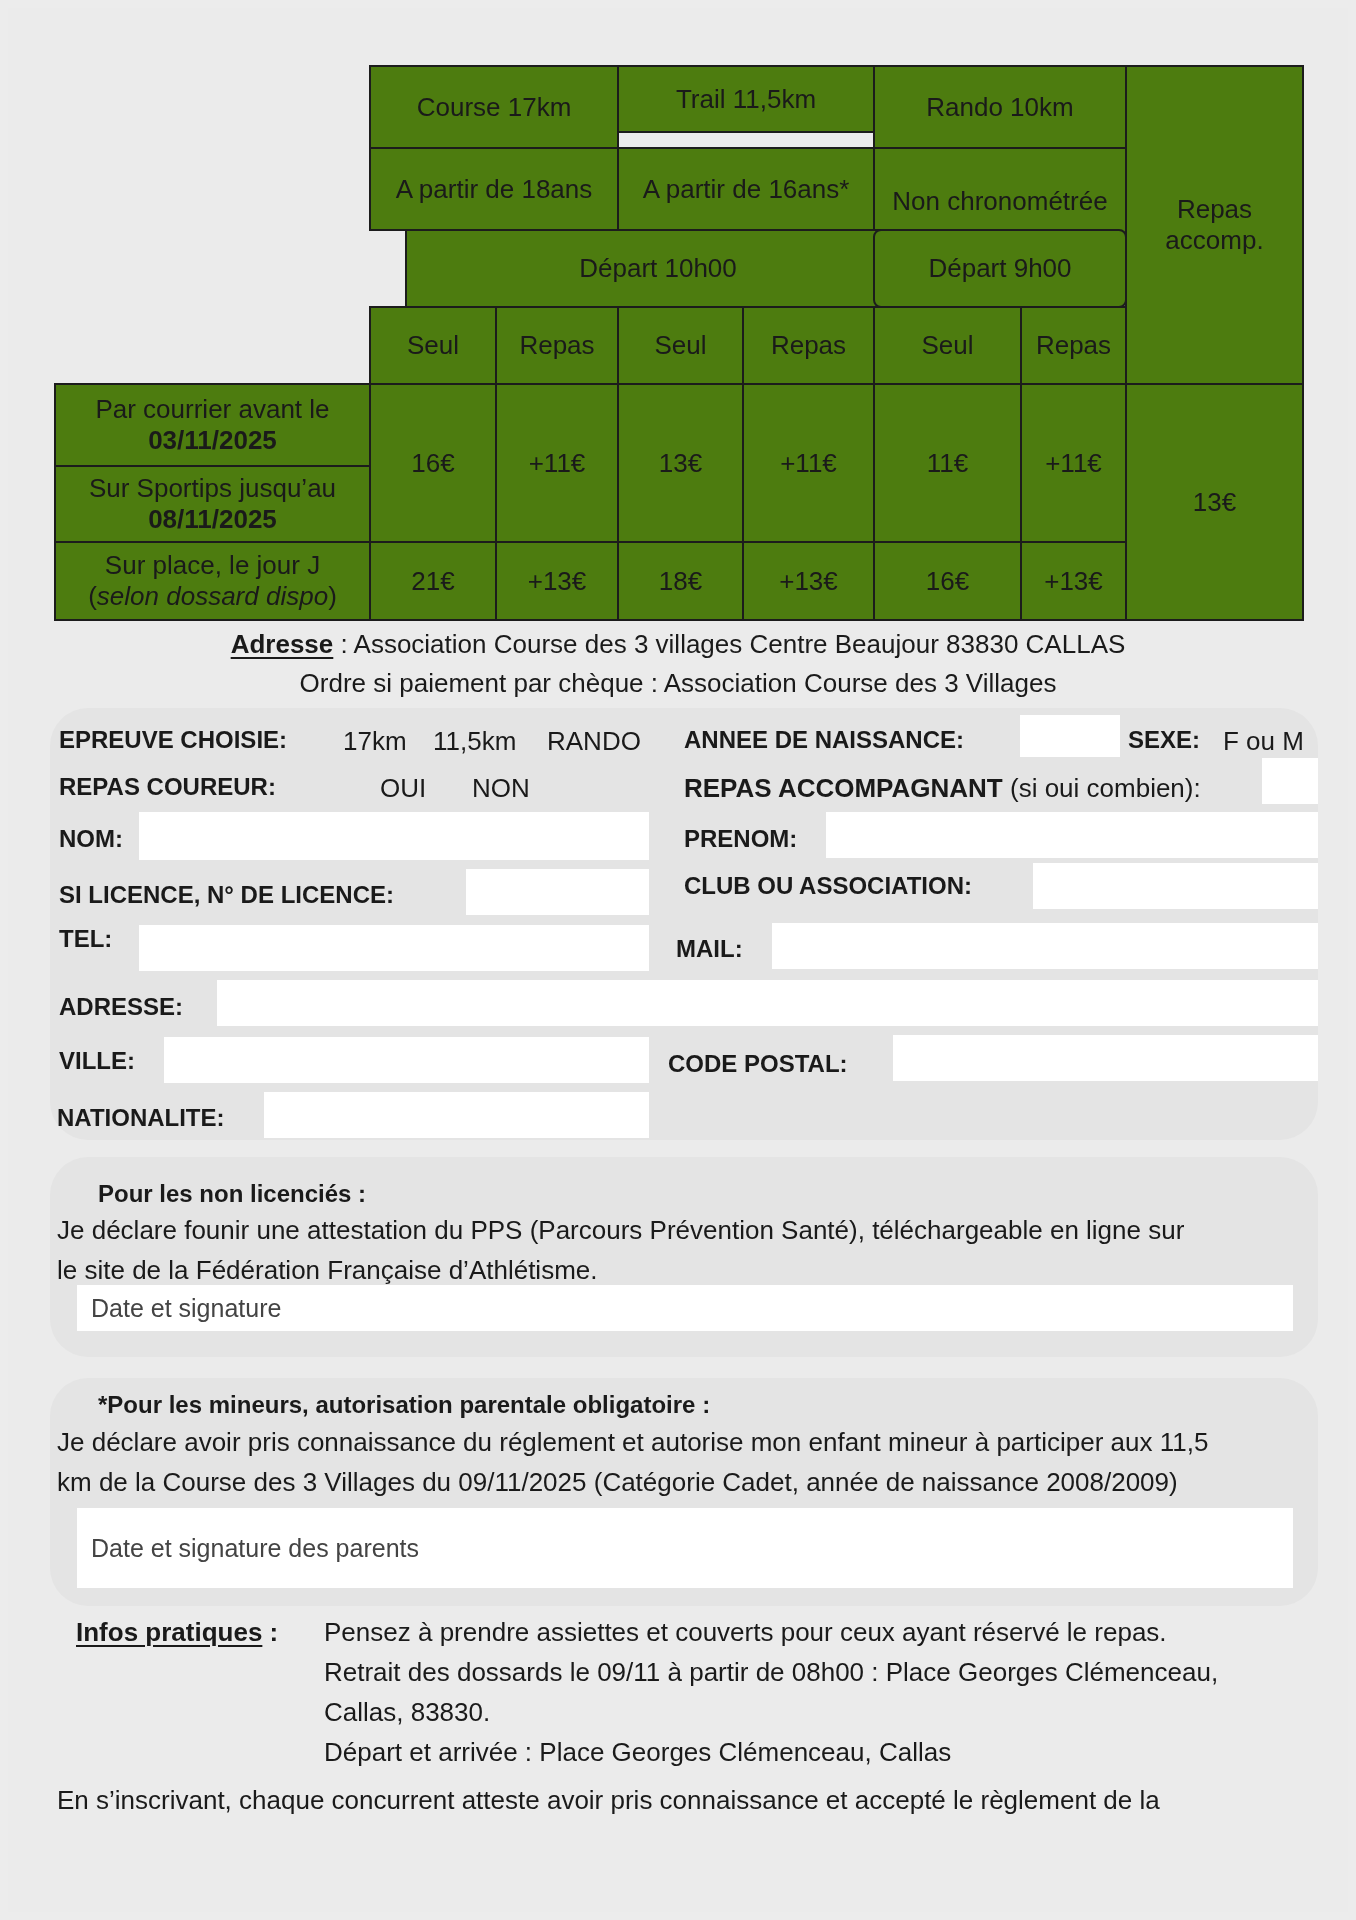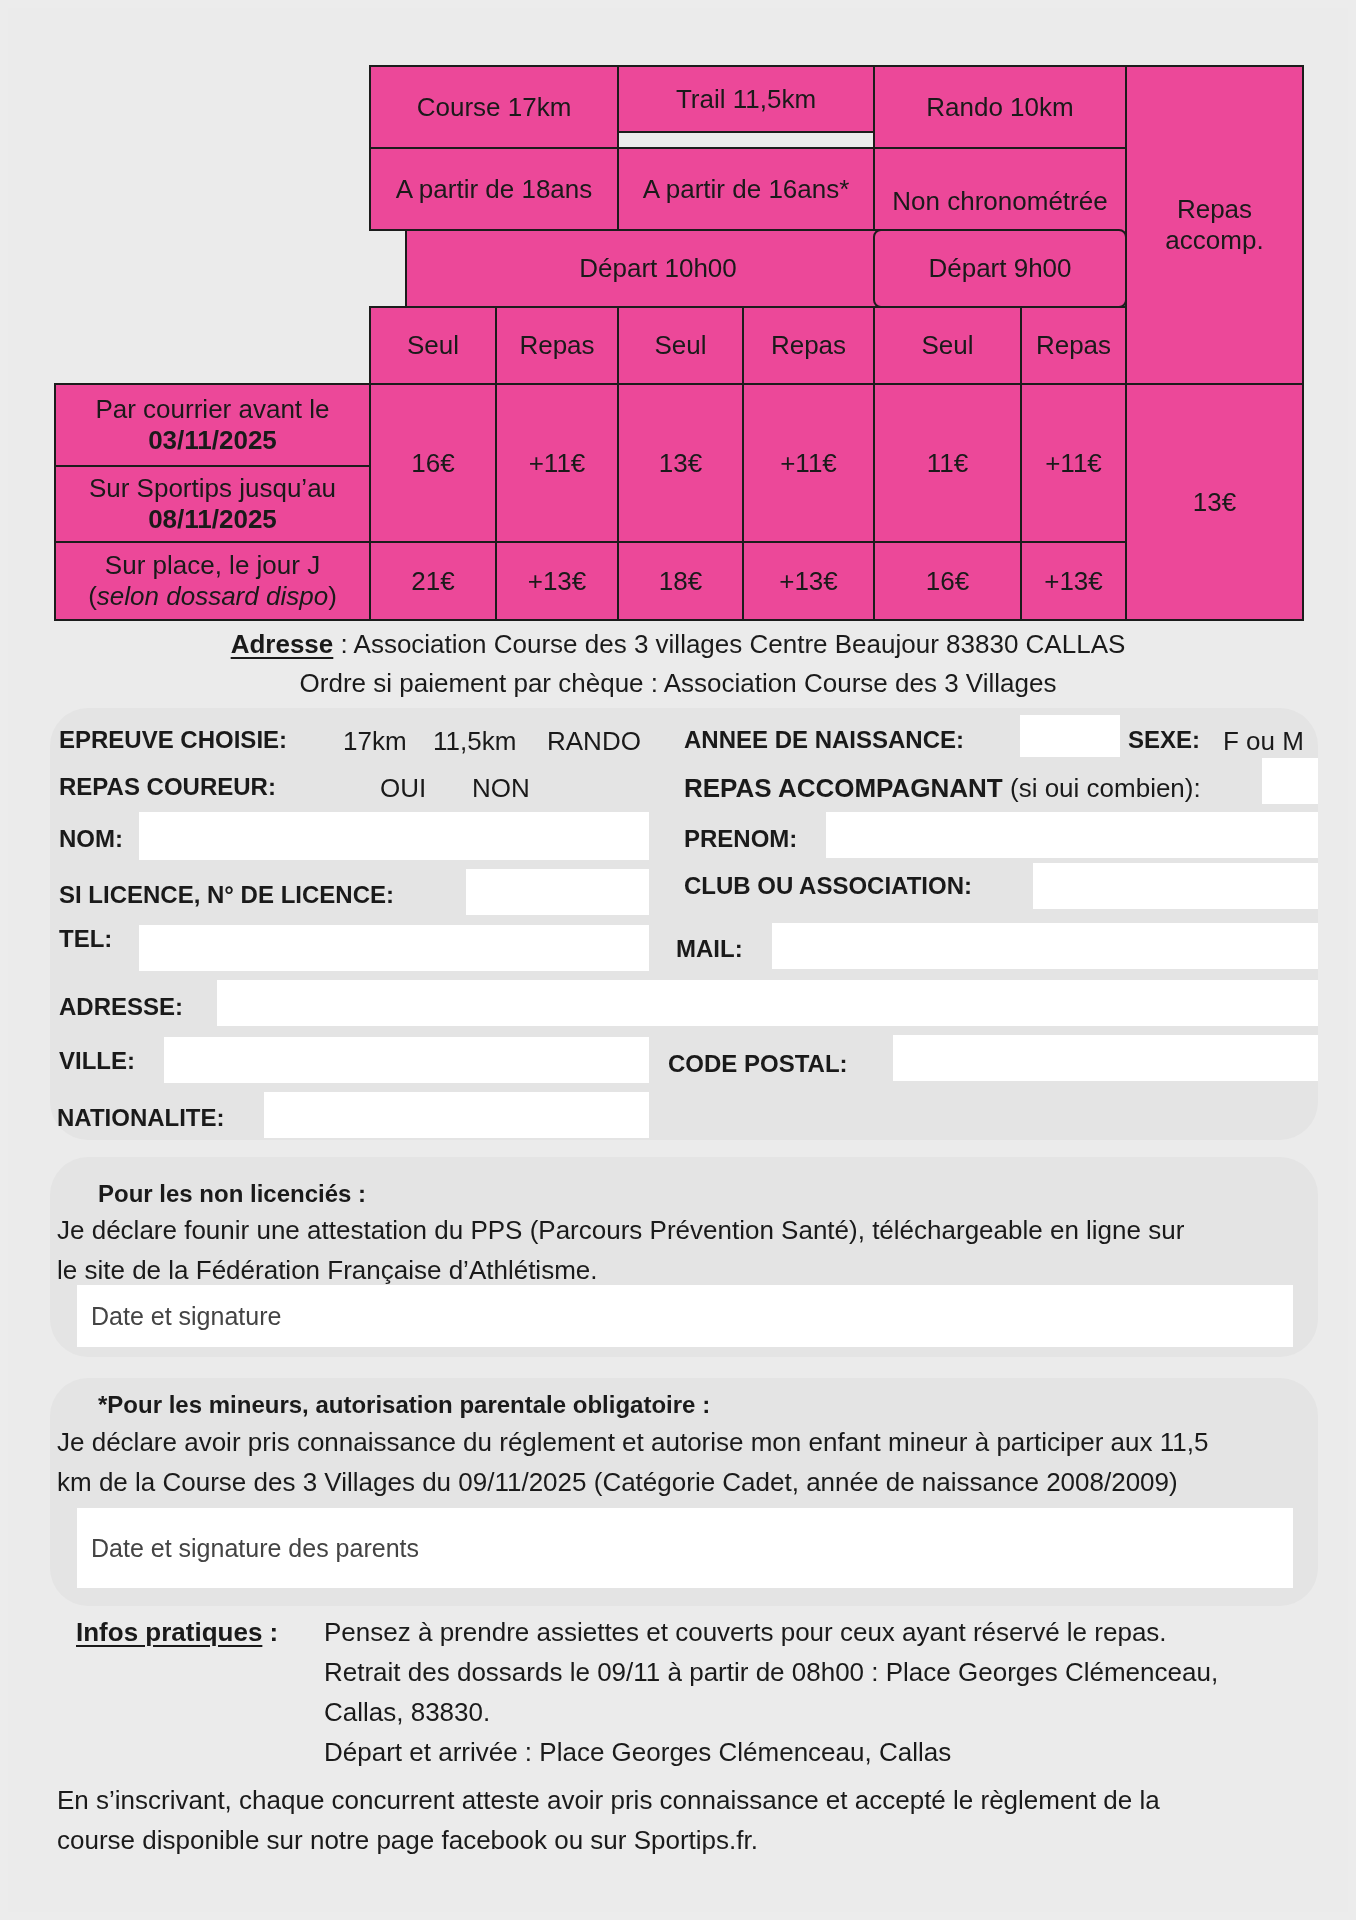--- a/index.html
+++ b/index.html
@@ -1,19 +1,19 @@
 <!DOCTYPE html>
 <html><head>
 <meta charset="utf-8">
 <style>
   html,body{margin:0;padding:0;}
   body{width:1356px;height:1920px;background:#ececec;position:relative;overflow:hidden;
        font-family:"Liberation Sans",sans-serif;color:#1a1a1a;}
   .page{position:absolute;left:8px;top:8px;width:1340px;height:1904px;background:#ebebeb;}
-  .cell{position:absolute;box-sizing:border-box;border:2px solid #1c1c1c;display:flex;align-items:center;justify-content:center;text-align:center;font-size:26px;line-height:31px;background:#ec4899;}
+  .cell{position:absolute;box-sizing:border-box;border:2px solid #1c1c1c;display:flex;align-items:center;justify-content:center;text-align:center;font-size:26px;line-height:31px;background:#4d7c0f;}
   .b{font-weight:bold;}
   .i{font-style:italic;}
   .center-line{position:absolute;left:0;width:1356px;text-align:center;font-size:26px;}
   .panel{position:absolute;background:#e4e4e4;border-radius:38px;}
   .lbl{position:absolute;font-size:24px;font-weight:bold;white-space:nowrap;}
   .txt{position:absolute;font-size:26px;white-space:nowrap;}
   .field{position:absolute;background:#ffffff;}
   .sig{position:absolute;background:#ffffff;font-size:25px;color:#444;display:flex;align-items:center;padding-left:14px;box-sizing:border-box;}
   .para{position:absolute;font-size:26px;line-height:40px;}
   u{text-underline-offset:4px;}
@@ -179,34 +179,33 @@
 
 <div class="lbl" style="left:57px;top:1104px;">NATIONALITE:</div>
 <div class="field" style="left:264px;top:1092px;width:385px;height:46px;"></div>
 
 <div class="panel" style="left:50px;top:1157px;width:1268px;height:200px;"></div>
 <div class="lbl" style="left:98px;top:1180px;">Pour les non licenciés :</div>
 <div class="para" style="left:57px;top:1210px;">
   <div>Je déclare founir une attestation du PPS (Parcours Prévention Santé), téléchargeable en ligne sur</div>
   <div>le site de la Fédération Française d’Athlétisme.</div>
 </div>
-<div class="sig" style="left:77px;top:1285px;width:1216px;height:62px;">Date et signature</div>
+<div class="sig" style="left:77px;top:1285px;width:1216px;height:46px;">Date et signature</div>
 
 <div class="panel" style="left:50px;top:1378px;width:1268px;height:228px;"></div>
 <div class="lbl" style="left:98px;top:1391px;">*Pour les mineurs, autorisation parentale obligatoire :</div>
 <div class="para" style="left:57px;top:1422px;">
   <div>Je déclare avoir pris connaissance du réglement et autorise mon enfant mineur à participer aux 11,5</div>
   <div>km de la Course des 3 Villages du 09/11/2025 (Catégorie Cadet, année de naissance 2008/2009)</div>
 </div>
 <div class="sig" style="left:77px;top:1508px;width:1216px;height:80px;">Date et signature des parents</div>
 
 <div class="txt" style="left:76px;top:1617px;"><u class="b">Infos pratiques</u><b> :</b></div>
 <div class="para" style="left:324px;top:1612px;">
   <div>Pensez à prendre assiettes et couverts pour ceux ayant réservé le repas.</div>
   <div>Retrait des dossards le 09/11 à partir de 08h00 : Place Georges Clémenceau,</div>
   <div>Callas, 83830.</div>
   <div>Départ et arrivée : Place Georges Clémenceau, Callas</div>
 </div>
 
 <div class="para" style="left:57px;top:1780px;">
   <div>En s’inscrivant, chaque concurrent atteste avoir pris connaissance et accepté le règlement de la</div>
-  <div>course disponible sur notre page facebook ou sur Sportips.fr.</div>
 </div>
 
 </body></html>

